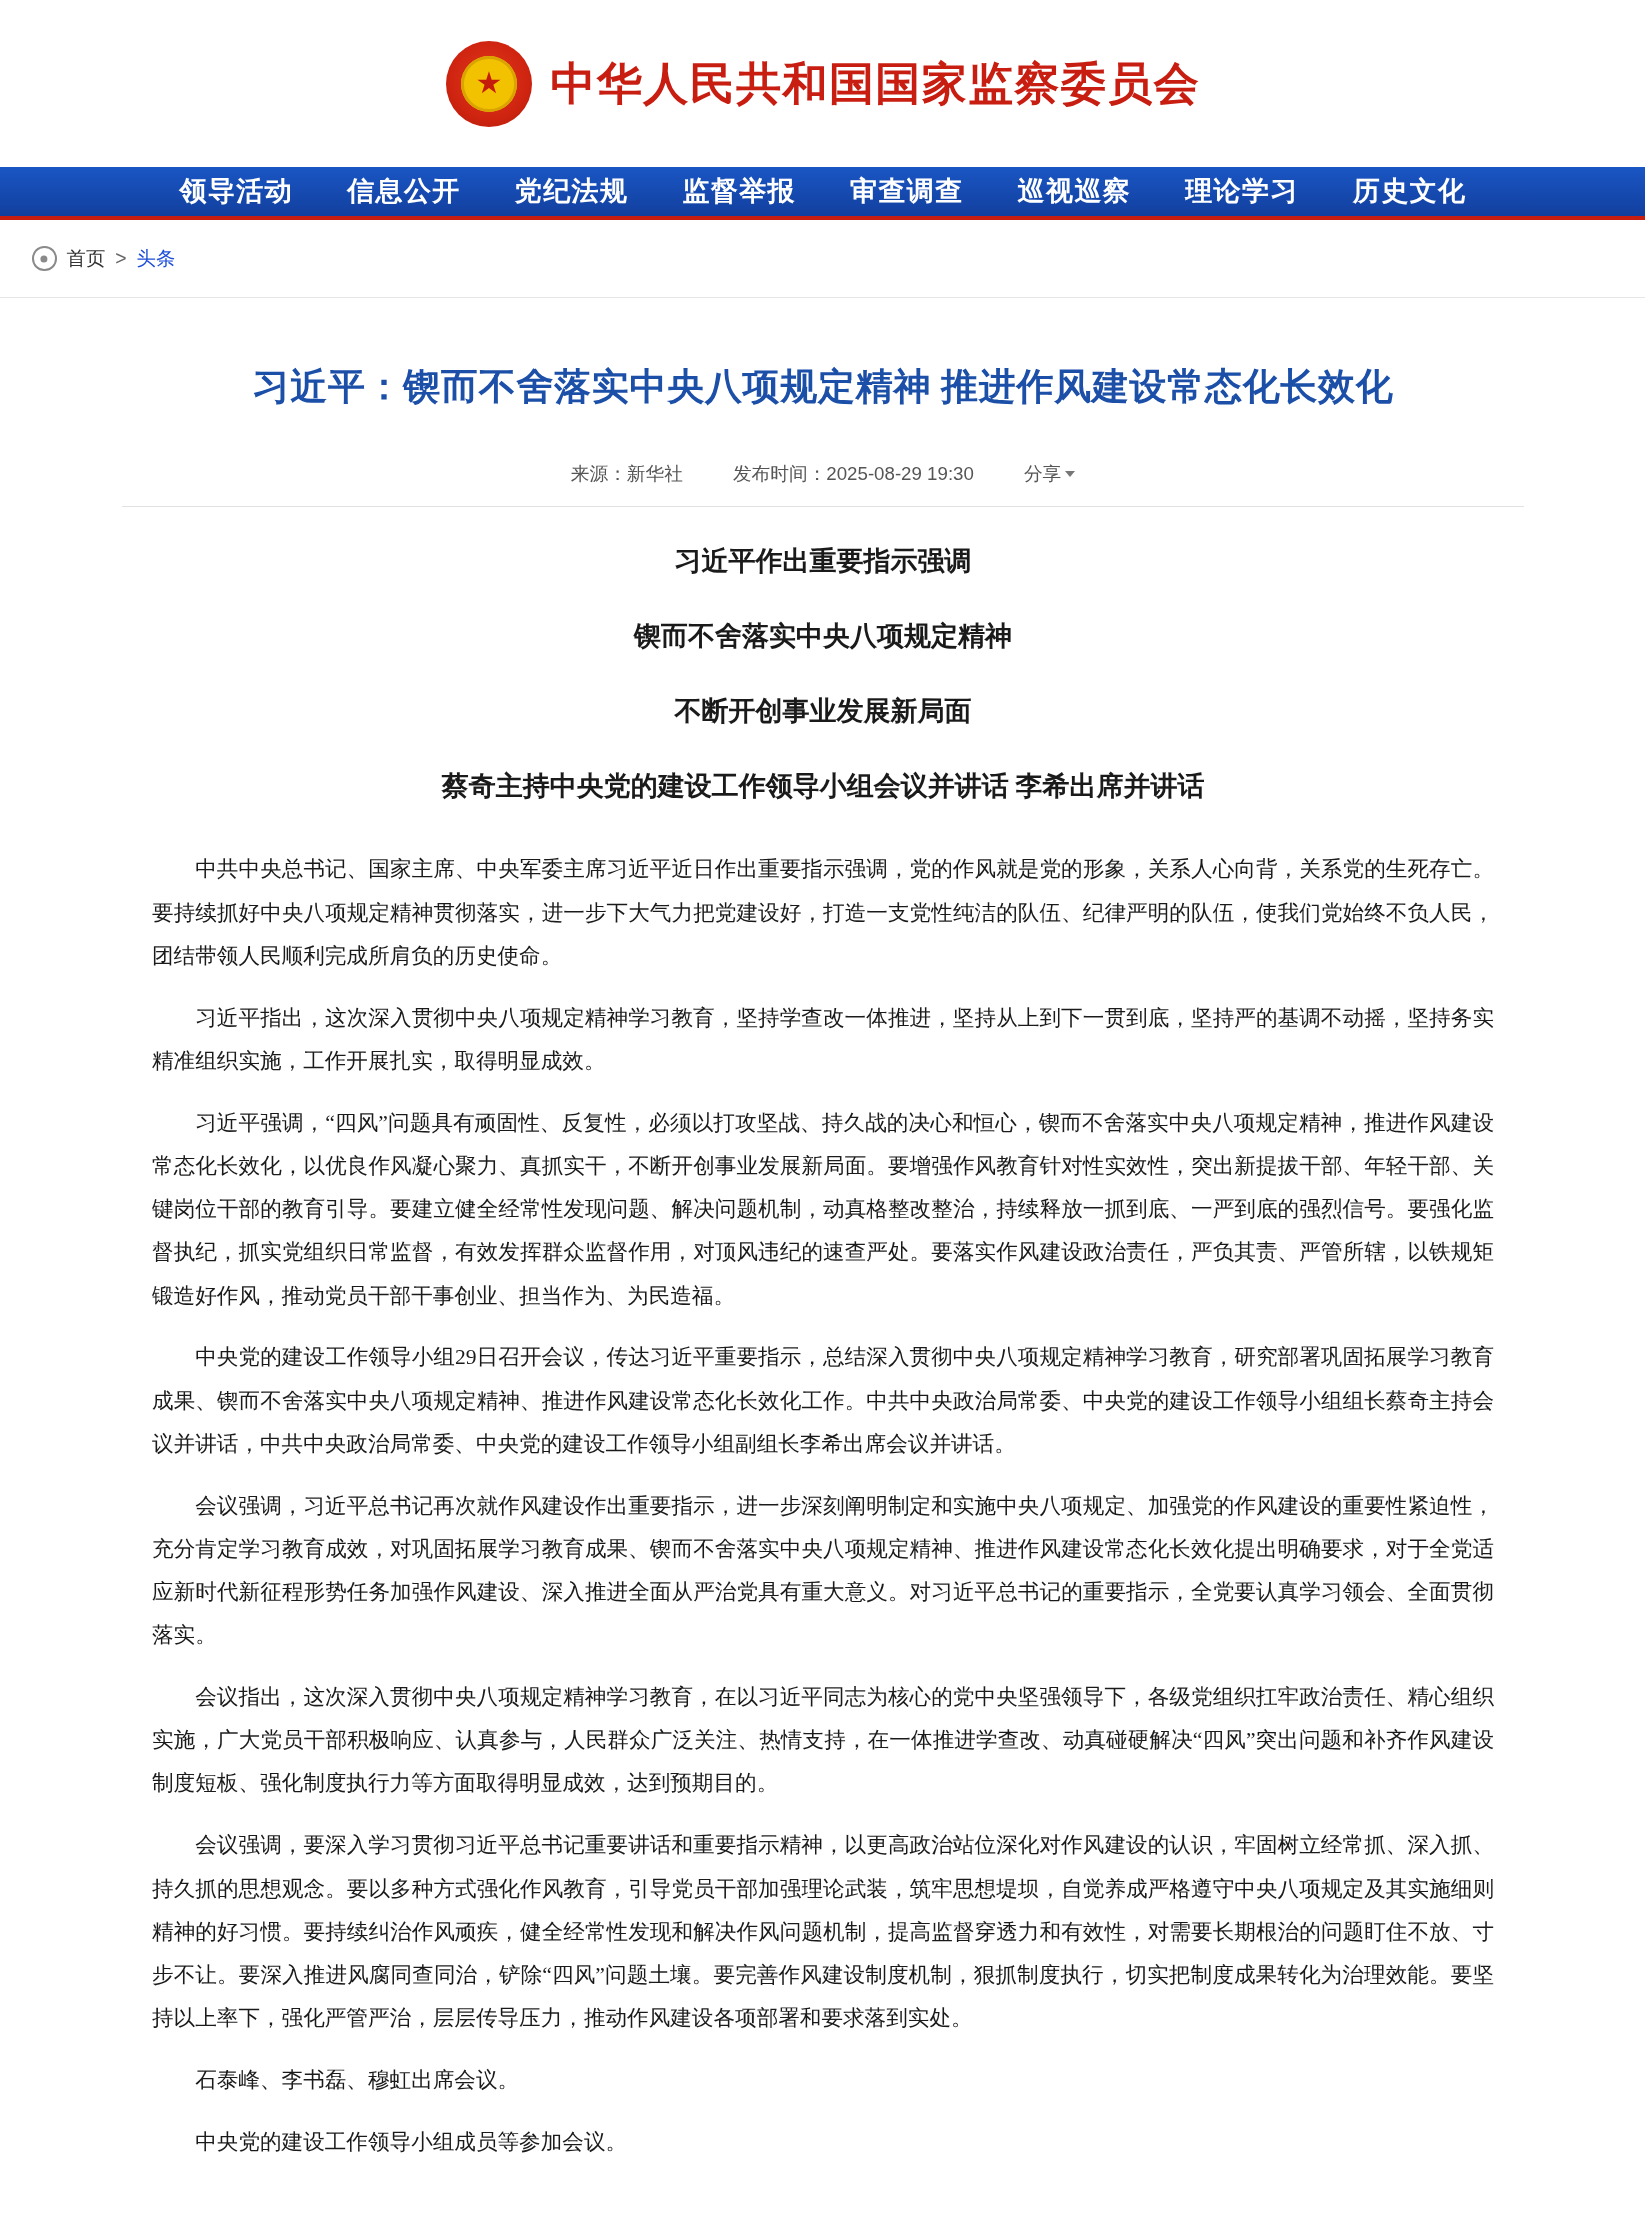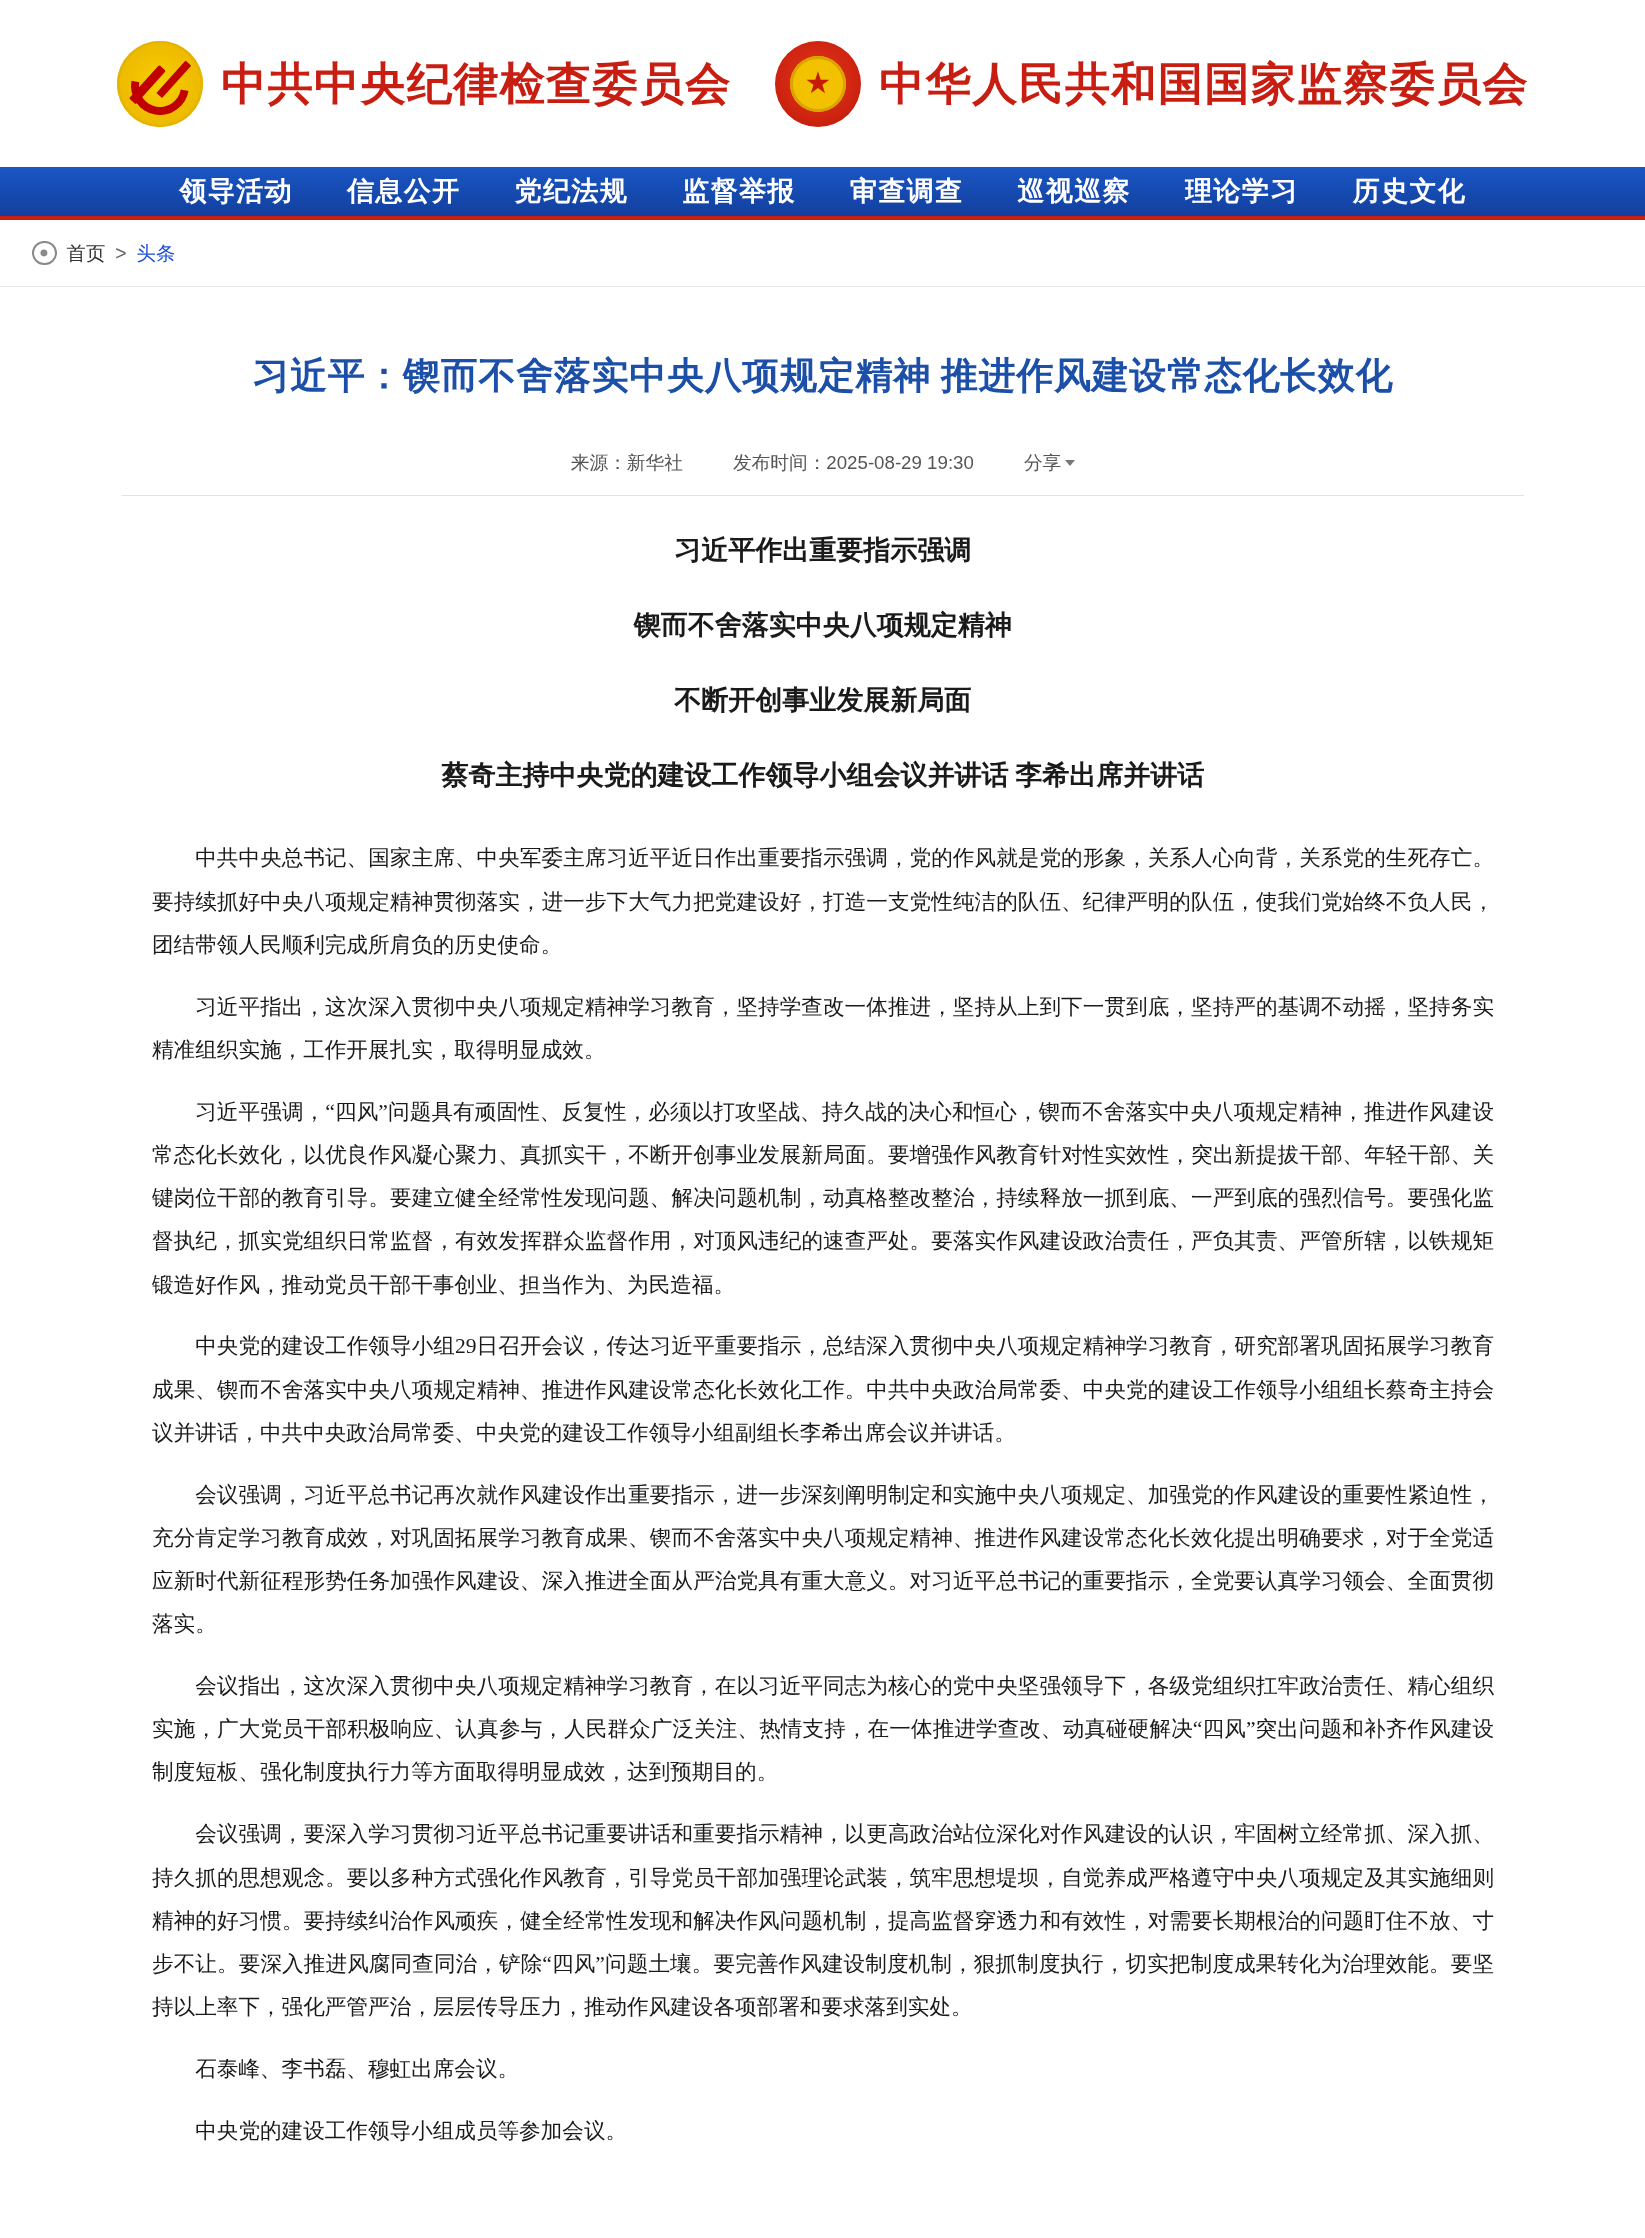--- a/index.html
+++ b/index.html
@@ -114,21 +114,21 @@
     font-family: "Liberation Serif", "DejaVu Serif", serif;
     padding: 0 27px;
     line-height: 53px;
     white-space: nowrap;
     cursor: pointer;
     letter-spacing: 1.4px;
   }
 
   
   .breadcrumb {
-    height: 67px;
+    height: 78px;
     display: flex;
     align-items: center;
     padding-left: 32px;
     gap: 10px;
     font-size: 19.4px;
     color: #333333;
     border-bottom: 0.7px solid #e6e6e6;
   }
   .pin-icon {
     width: 24.5px; height: 24.5px;
@@ -209,24 +209,20 @@
   .sub-title.last { margin-bottom: 40px; }
   .para {
     margin: 0 0 18.7px 0;
     text-indent: 2em;
   }
 </style>
 </head>
 <body>
 
 <div class="masthead">
-  <div class="brand">
-    <div class="emblem-ccdi"></div>
-    <div class="brand-title">中共中央纪律检查委员会</div>
-  </div>
   <div class="brand">
     <div class="emblem-nsc">
       <div class="inner"></div>
     </div>
     <div class="brand-title">中华人民共和国国家监察委员会</div>
   </div>
 </div>
 
 <div class="navbar">
   <div class="nav-item">领导活动</div>

